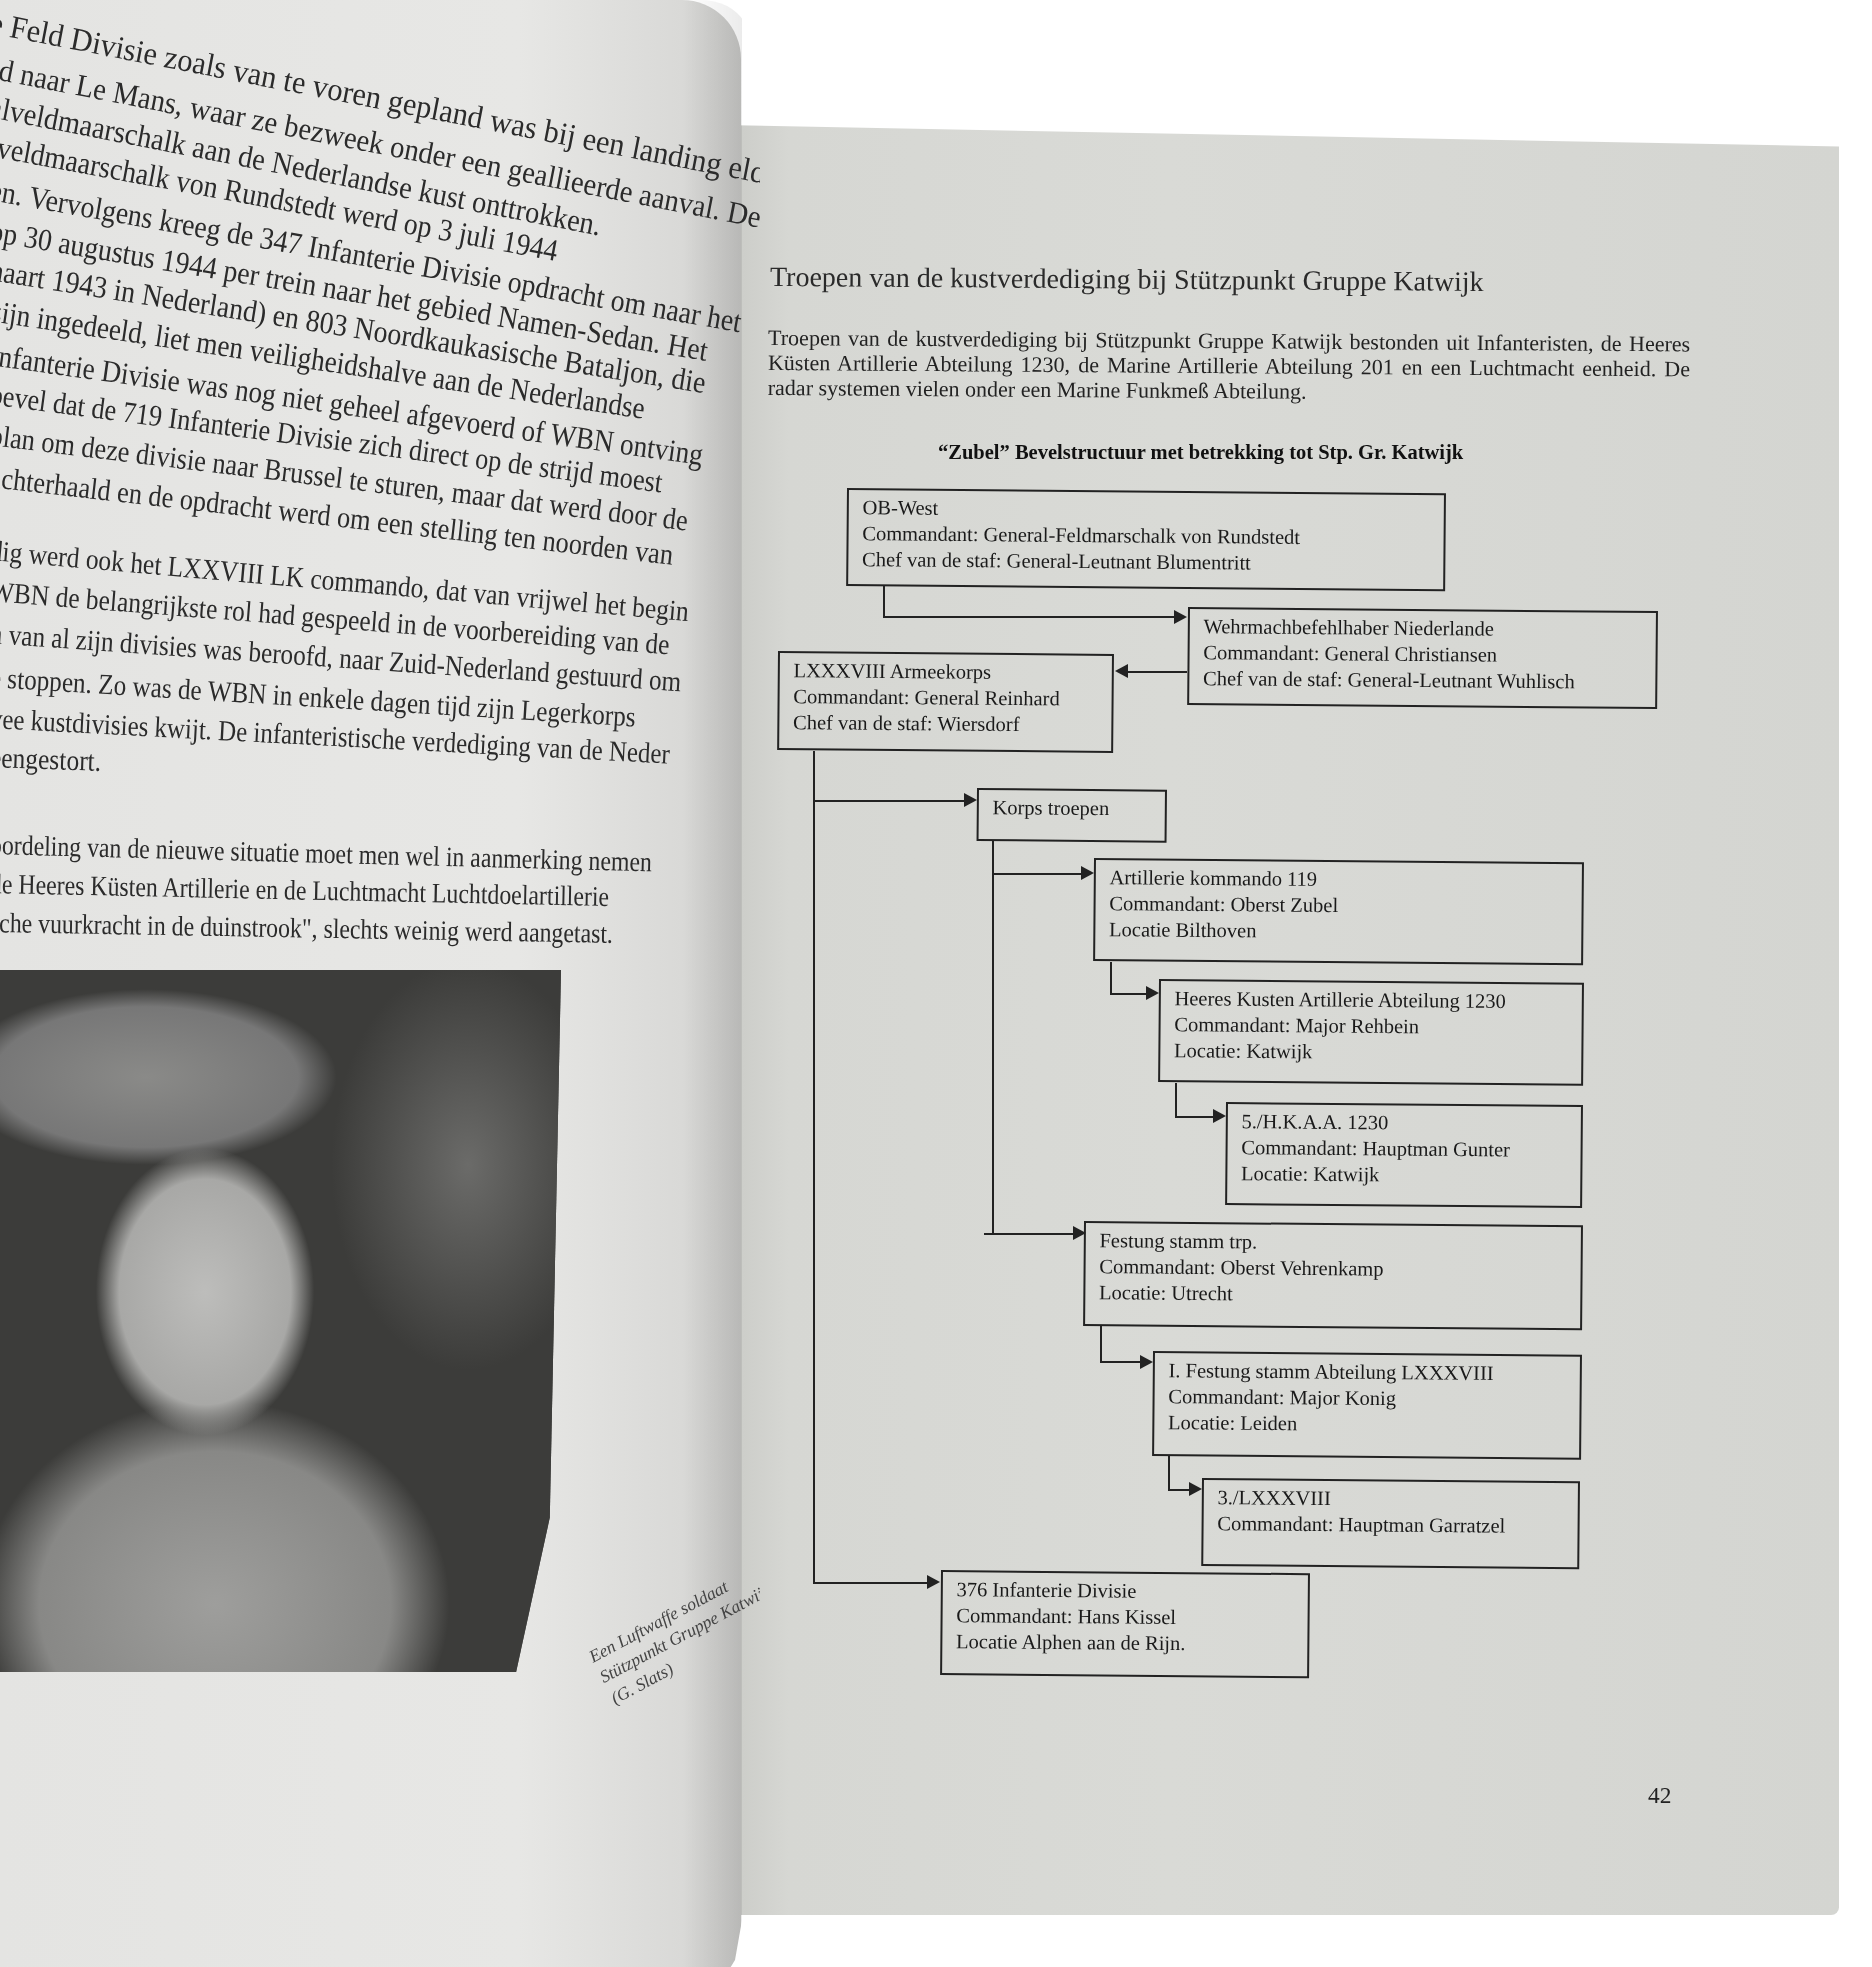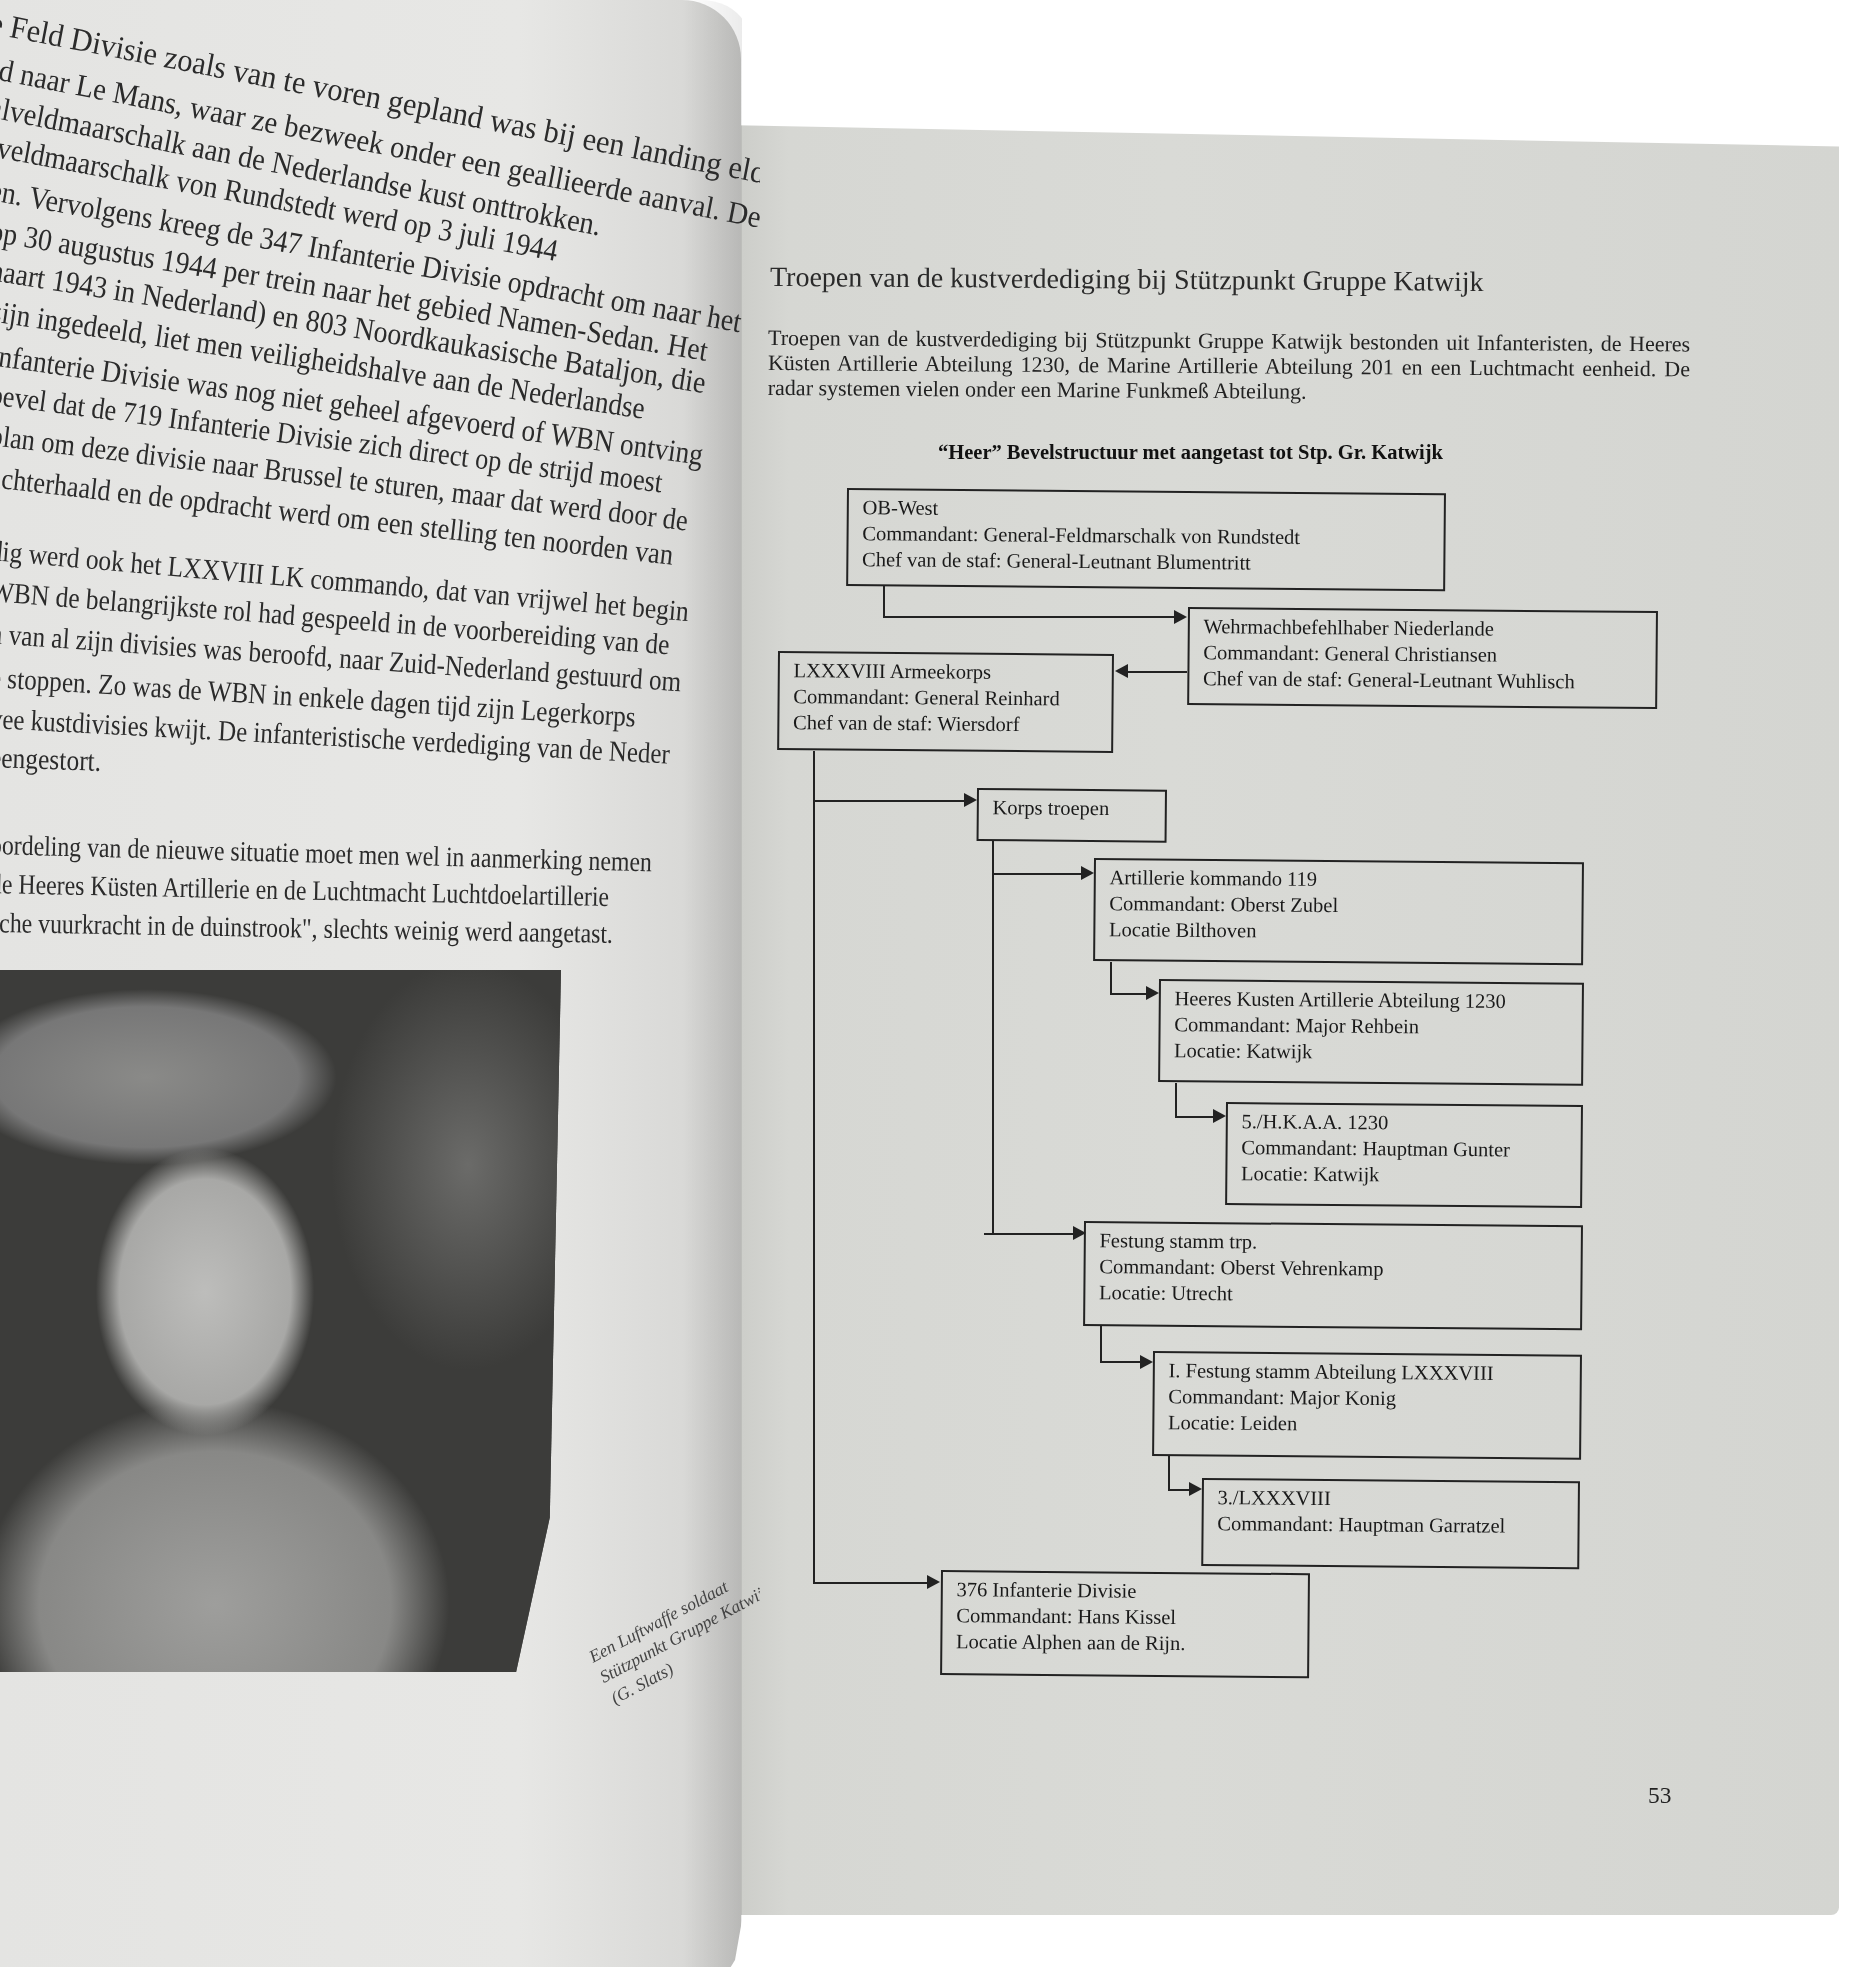--- a/index.html
+++ b/index.html
@@ -85,21 +85,21 @@
     pointer-events:none;
   }
 </style>
 </head>
 <body>
 
 <div class="right-page"></div>
 
 <div class="rp-title">Troepen van de kustverdediging bij Stützpunkt Gruppe Katwijk</div>
 <div class="rp-intro">Troepen van de kustverdediging bij Stützpunkt Gruppe Katwijk bestonden uit Infanteristen, de Heeres Küsten Artillerie Abteilung 1230, de Marine Artillerie Abteilung 201 en een Luchtmacht eenheid. De radar systemen vielen onder een Marine Funkmeß Abteilung.</div>
-<div class="rp-chart-title">“Heer” Bevelstructuur met aangetast tot Stp. Gr. Katwijk</div>
+<div class="rp-chart-title">“Zubel” Bevelstructuur met betrekking tot Stp. Gr. Katwijk</div>
 
 <div class="box" style="left:847px;top:488px;width:599px;height:98px;">
   <div>OB-West</div>
   <div>Commandant: General-Feldmarschalk von Rundstedt</div>
   <div>Chef van de staf: General-Leutnant Blumentritt</div>
 </div>
 
 <div class="box" style="left:1188px;top:607px;width:470px;height:98px;">
   <div>Wehrmachbefehlhaber Niederlande</div>
   <div>Commandant: General Christiansen</div>
@@ -185,21 +185,21 @@
 <div class="arrow-r" style="left:1213px;top:1109px;"></div>
 
 <div class="conn" style="left:1100px;top:1326px;width:2px;height:37px;"></div>
 <div class="conn" style="left:1100px;top:1361px;width:41px;height:2px;"></div>
 <div class="arrow-r" style="left:1140px;top:1355px;"></div>
 
 <div class="conn" style="left:1168px;top:1456px;width:2px;height:35px;"></div>
 <div class="conn" style="left:1168px;top:1489px;width:21.5px;height:2px;"></div>
 <div class="arrow-r" style="left:1189px;top:1482px;"></div>
 
-<div class="page-number">53</div>
+<div class="page-number">42</div>
 
 <div class="left-page">
   <div class="spine"></div>
   <div class="lp-text">
     <div class="lp-line" style="top:7.8px;transform:rotate(11deg) scaleX(0.95);font-size:32px;">e Feld Divisie zoals van te voren gepland was bij een landing elders</div>
     <div class="lp-line" style="top:54px;transform:rotate(11deg) scaleX(0.93);font-size:31px;">rd naar Le Mans, waar ze bezweek onder een geallieerde aanval. De divisie</div>
     <div class="lp-line" style="top:93px;transform:rotate(11deg) scaleX(0.92);font-size:31px;">alveldmaarschalk  aan de Nederlandse kust onttrokken.</div>
     <div class="lp-line" style="top:132px;transform:rotate(10.5deg) scaleX(0.9);font-size:31px;">lveldmaarschalk   von   Rundstedt   werd   op   3   juli   1944</div>
     <div class="lp-line" style="top:176px;transform:rotate(10deg) scaleX(0.9);font-size:31px;">en. Vervolgens kreeg de 347 Infanterie Divisie opdracht om naar het</div>
     <div class="lp-line" style="top:217px;transform:rotate(9.5deg) scaleX(0.9);font-size:31px;">op 30 augustus 1944 per trein naar het gebied Namen-Sedan. Het</div>

